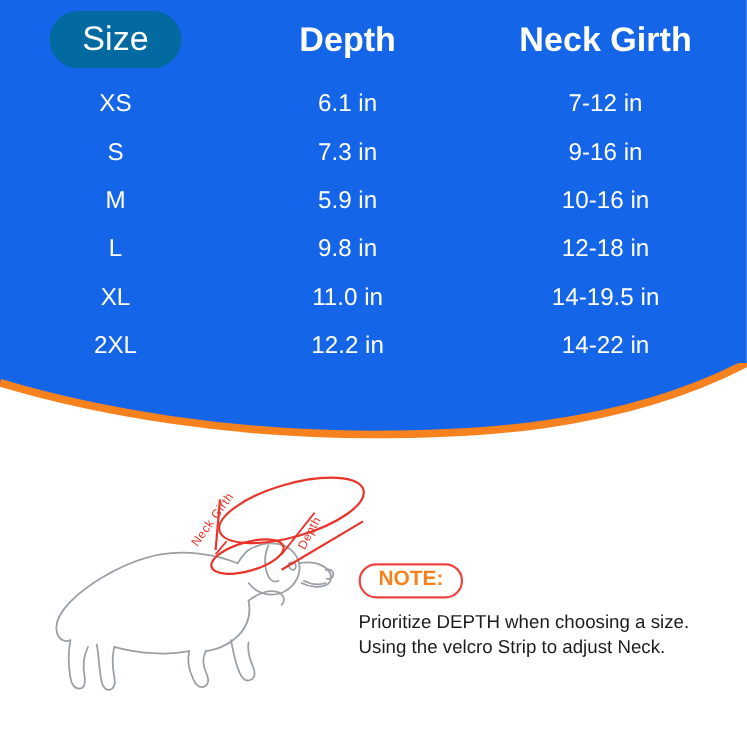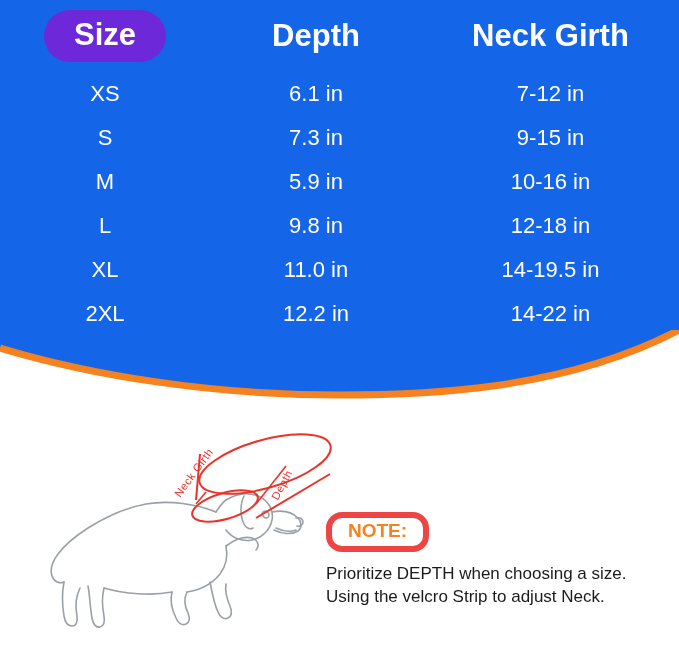--- a/index.html
+++ b/index.html
@@ -54,26 +54,26 @@
     vertical-align: middle;
   }
   .hdr-text {
     font-size: 31px;
     font-weight: bold;
     letter-spacing: 0px;
     display: inline-block;
   }
   .size-pill {
     display: inline-block;
-    background: #6d28d9;
+    background: #0369a1;
     color: #ffffff;
     border-radius: 26px;
     padding: 7px 30px 9px 30px;
     font-size: 31px;
-    font-weight: bold;
+    font-weight: normal;
   }
   .body-row td {
     height: 44px;
     vertical-align: middle;
     font-size: 22px;
     font-weight: normal;
     color: #ffffff;
   }
   .col-size { width: 210px; }
   .col-depth { width: 212px; }
@@ -126,21 +126,21 @@
   
   #note-block {
     position: absolute;
     left: 326px;
     top: 512px;
     width: 330px;
     z-index: 6;
   }
   .note-pill {
     display: inline-block;
-    border: 6px solid #ef4444;
+    border: 2px solid #ef4444;
     border-radius: 16px;
     color: #f5821f;
     font-size: 19px;
     font-weight: bold;
     padding: 2px 16px 4px 16px;
     margin-bottom: 10px;
   }
   .note-line {
     font-size: 17px;
     color: #1b1b1b;
@@ -172,21 +172,21 @@
     </tr>
 
     <tr class="body-row">
       <td>XS</td>
       <td>6.1 in</td>
       <td>7-12 in</td>
     </tr>
     <tr class="body-row">
       <td>S</td>
       <td>7.3 in</td>
-      <td>9-15 in</td>
+      <td>9-16 in</td>
     </tr>
     <tr class="body-row">
       <td>M</td>
       <td>5.9 in</td>
       <td>10-16 in</td>
     </tr>
     <tr class="body-row">
       <td>L</td>
       <td>9.8 in</td>
       <td>12-18 in</td>

